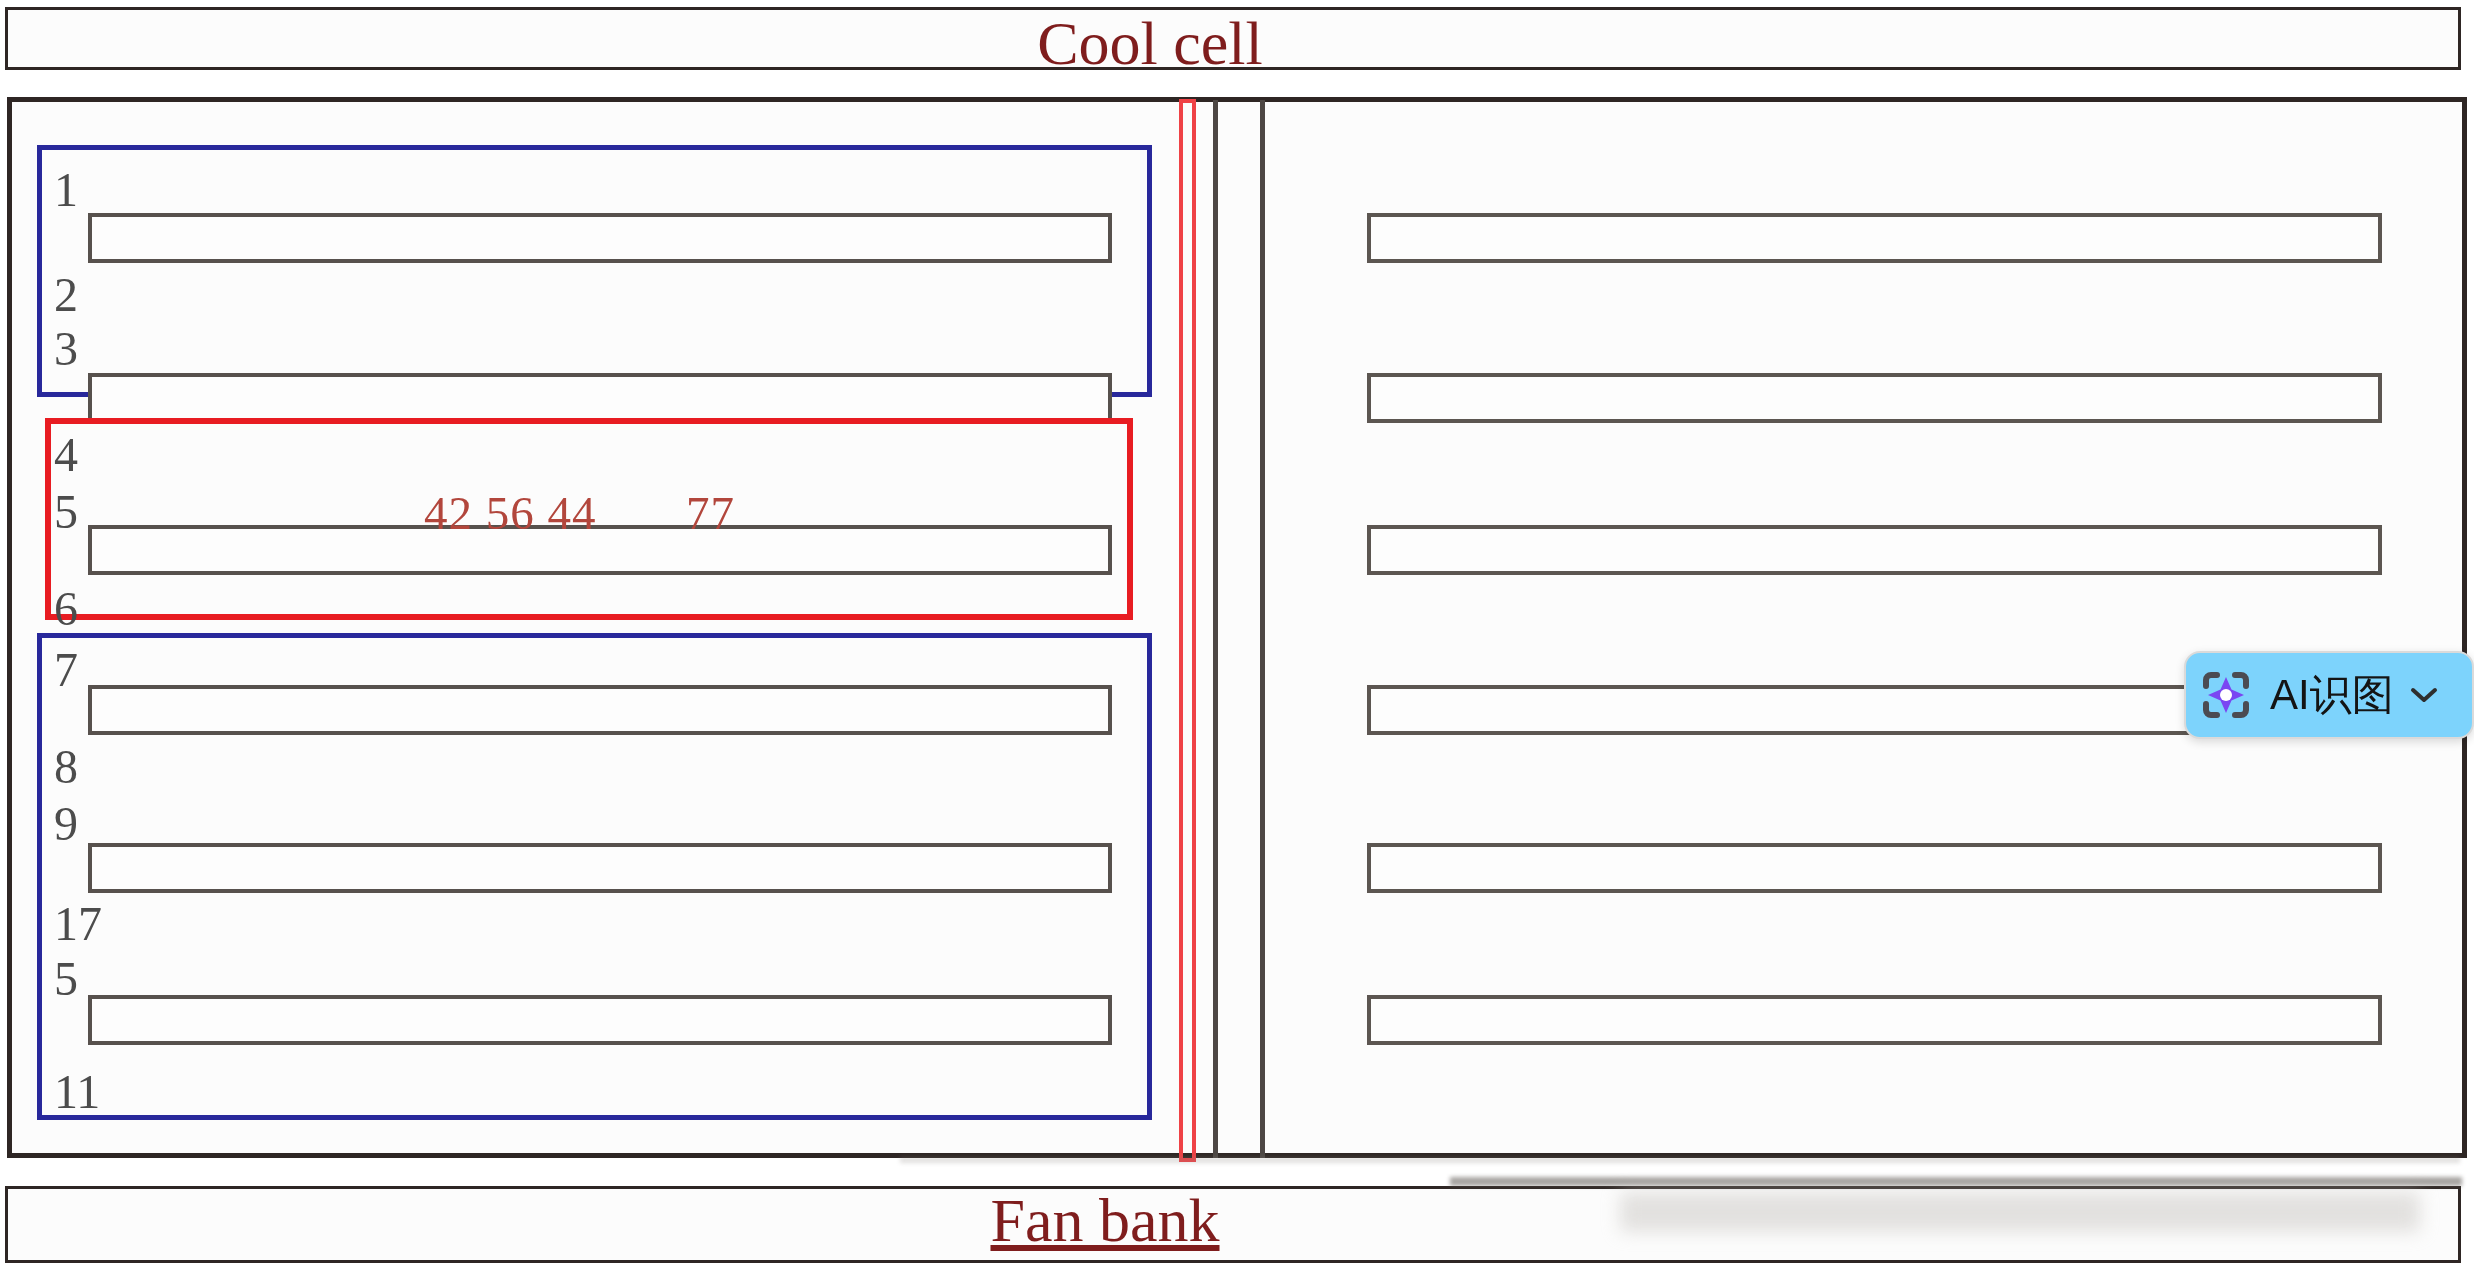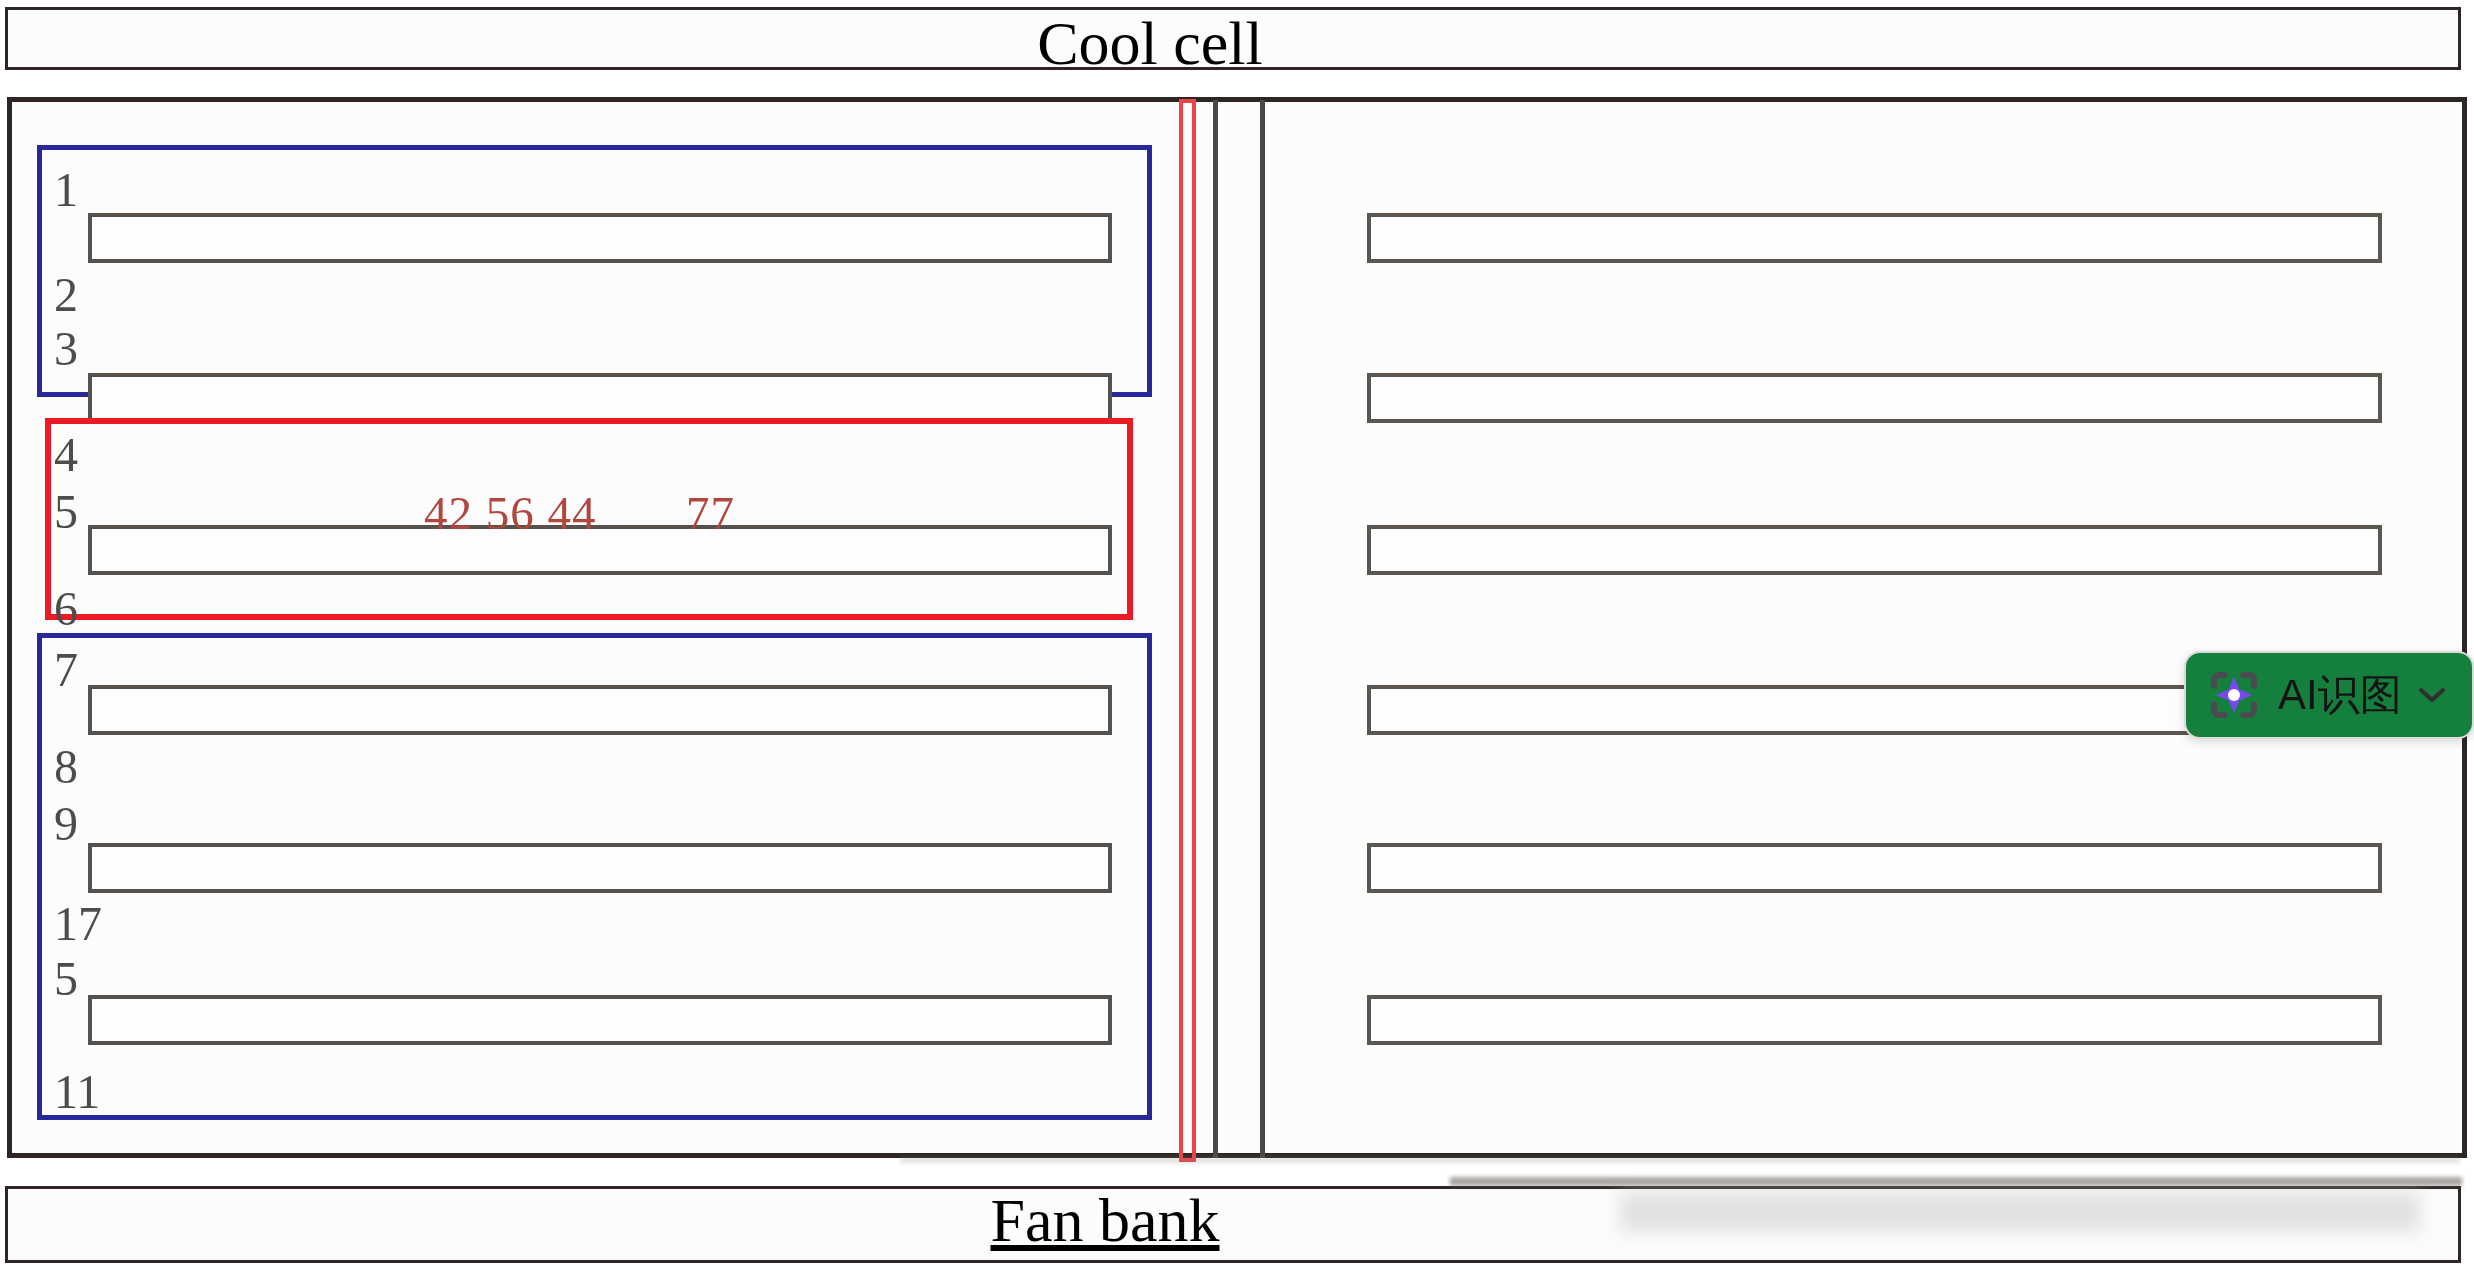--- a/index.html
+++ b/index.html
@@ -9,21 +9,21 @@
   }
   
   .banner{
     position:absolute;left:5px;width:2456px;box-sizing:border-box;
     border:3px solid #2e2624;background:#fcfcfc;
   }
   #banner-top{top:7px;height:63px;}
   #banner-bottom{top:1186px;height:77px;}
   .banner-title{
     position:absolute;transform:translateX(-50%);
-    font-size:62px;color:#000000;white-space:nowrap;line-height:1;
+    font-size:62px;color:#7f1d1d;white-space:nowrap;line-height:1;
   }
   
   #shell{
     position:absolute;left:7px;top:97px;width:2460px;height:1061px;
     box-sizing:border-box;border:5px solid #2e2624;background:#fcfcfc;z-index:0;
   }
   
   .hbox{position:absolute;box-sizing:border-box;background:transparent;}
   #blue-box-1{left:37px;top:145px;width:1115px;height:252px;border:5px solid #28289b;z-index:2;}
   #blue-box-2{left:37px;top:633px;width:1115px;height:487px;border:5px solid #28289b;z-index:2;}
@@ -54,23 +54,23 @@
   #vline-a{left:1213px;}
   #vline-b{left:1260px;}
   
   .smudge{position:absolute;z-index:6;pointer-events:none;}
   #smudge-1{left:1450px;top:1177px;width:1012px;height:9px;background:#5f5a55;opacity:.55;filter:blur(2px);}
   #smudge-2{left:1620px;top:1192px;width:800px;height:40px;background:#c9c6c2;opacity:.5;filter:blur(9px);}
   #smudge-3{left:900px;top:1157px;width:1560px;height:6px;background:#8a8580;opacity:.25;filter:blur(2px);}
   
   #ai-button{
     position:absolute;left:2184px;top:651px;width:290px;height:88px;
-    background:#15803d;border:2px solid #dadada;border-radius:16px;
+    background:#7dd3fc;border:2px solid #dadada;border-radius:16px;
     box-shadow:0 3px 10px rgba(0,0,0,.14);
-    display:flex;align-items:center;gap:16px;padding:0 20px;box-sizing:border-box;
+    display:flex;align-items:center;gap:16px;padding:0 12px;box-sizing:border-box;
     z-index:10;font-family:"Liberation Sans", sans-serif;cursor:pointer;
   }
   #ai-button .label{font-size:42px;color:#141414;font-weight:500;white-space:nowrap;}
   #ai-button svg{display:block;flex:none;}
 </style>
 </head>
 <body>
 
 <div id="canvas">
 

